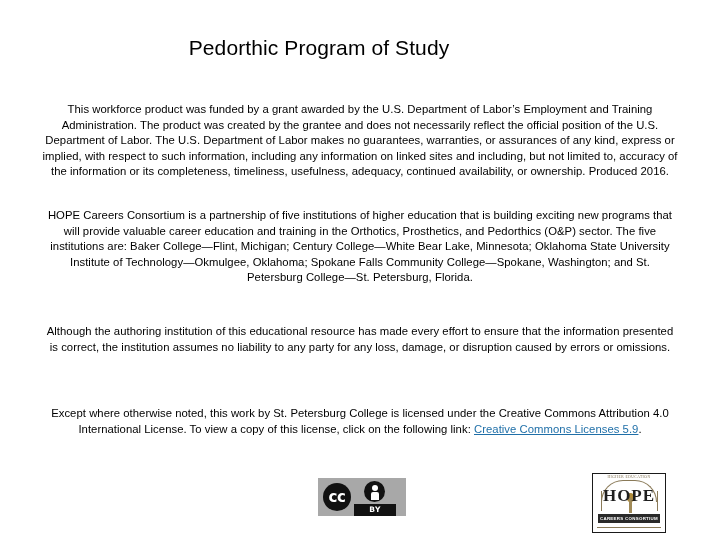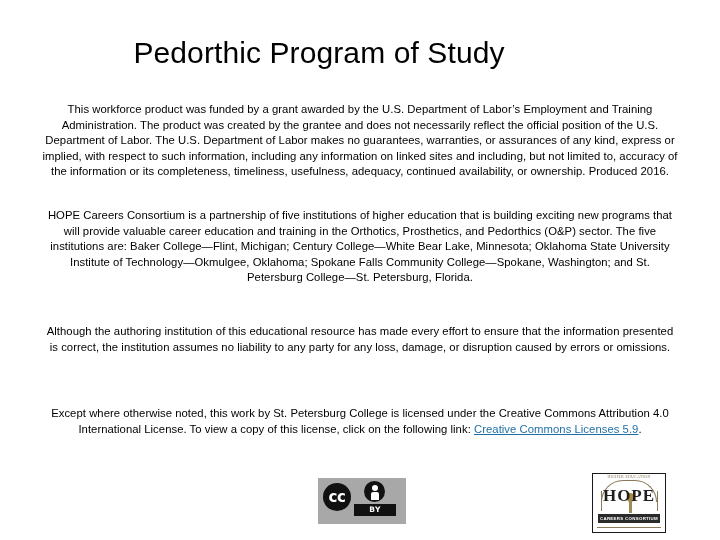--- a/index.html
+++ b/index.html
@@ -19,21 +19,21 @@
     width: 720px;
     height: 540px;
     box-sizing: border-box;
   }
   .title {
     position: absolute;
     top: 36px;
     left: 0;
     width: 638px;
     text-align: center;
-    font-size: 30px;
+    font-size: 21px;
     font-weight: 400;
     letter-spacing: 0.1px;
     line-height: 1.15;
     color: #000000;
   }
   .body-block {
     position: absolute;
     left: 42px;
     width: 636px;
     text-align: center;
@@ -56,21 +56,21 @@
     text-decoration: underline;
     cursor: pointer;
   }
 
   
   .cc-badge {
     position: absolute;
     left: 318px;
     top: 478px;
     width: 88px;
-    height: 46px;
+    height: 38px;
     background: #a8a8a8;
     box-sizing: border-box;
   }
   .cc-badge .cc-circle {
     position: absolute;
     left: 5px;
     top: 5px;
     width: 28px;
     height: 28px;
     border-radius: 50%;

